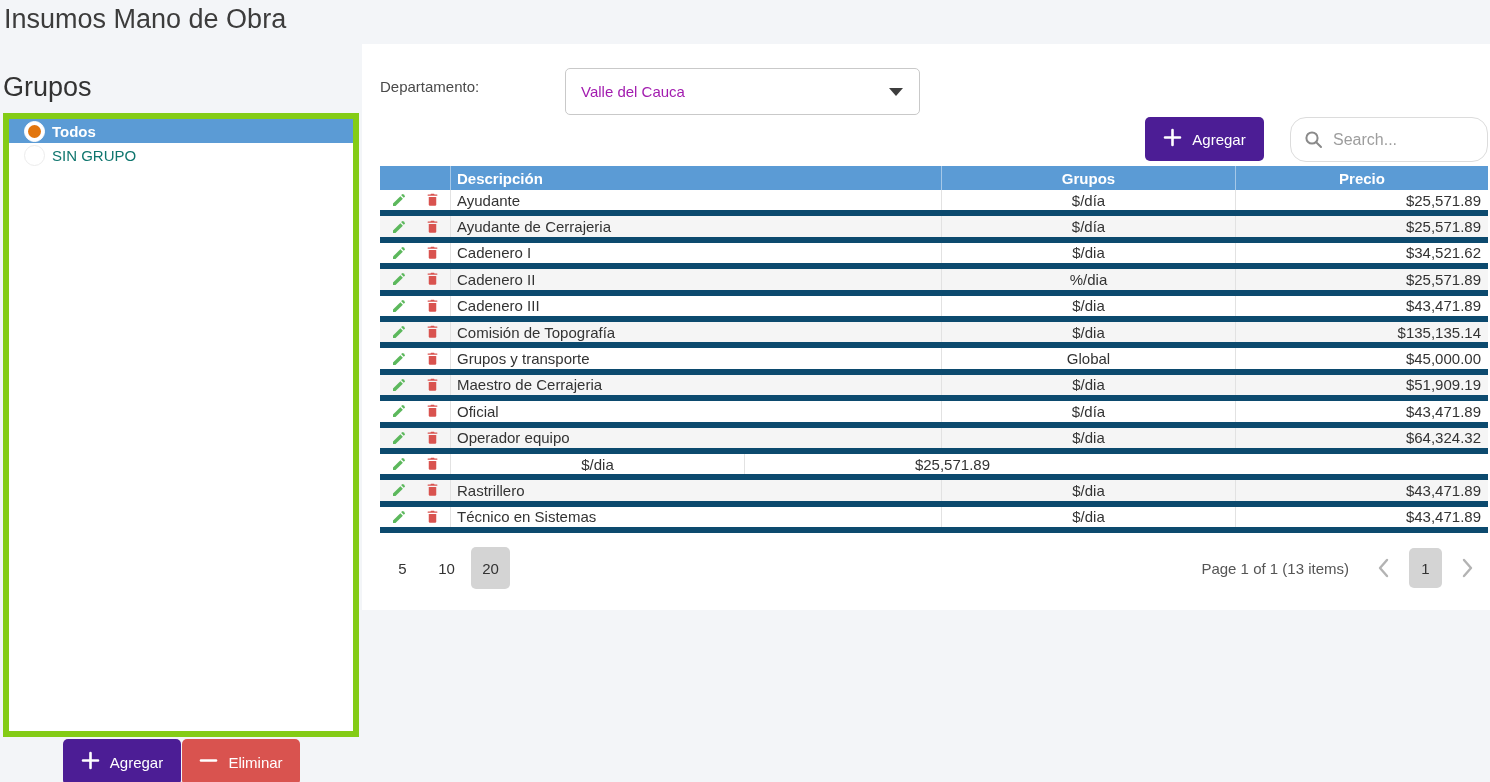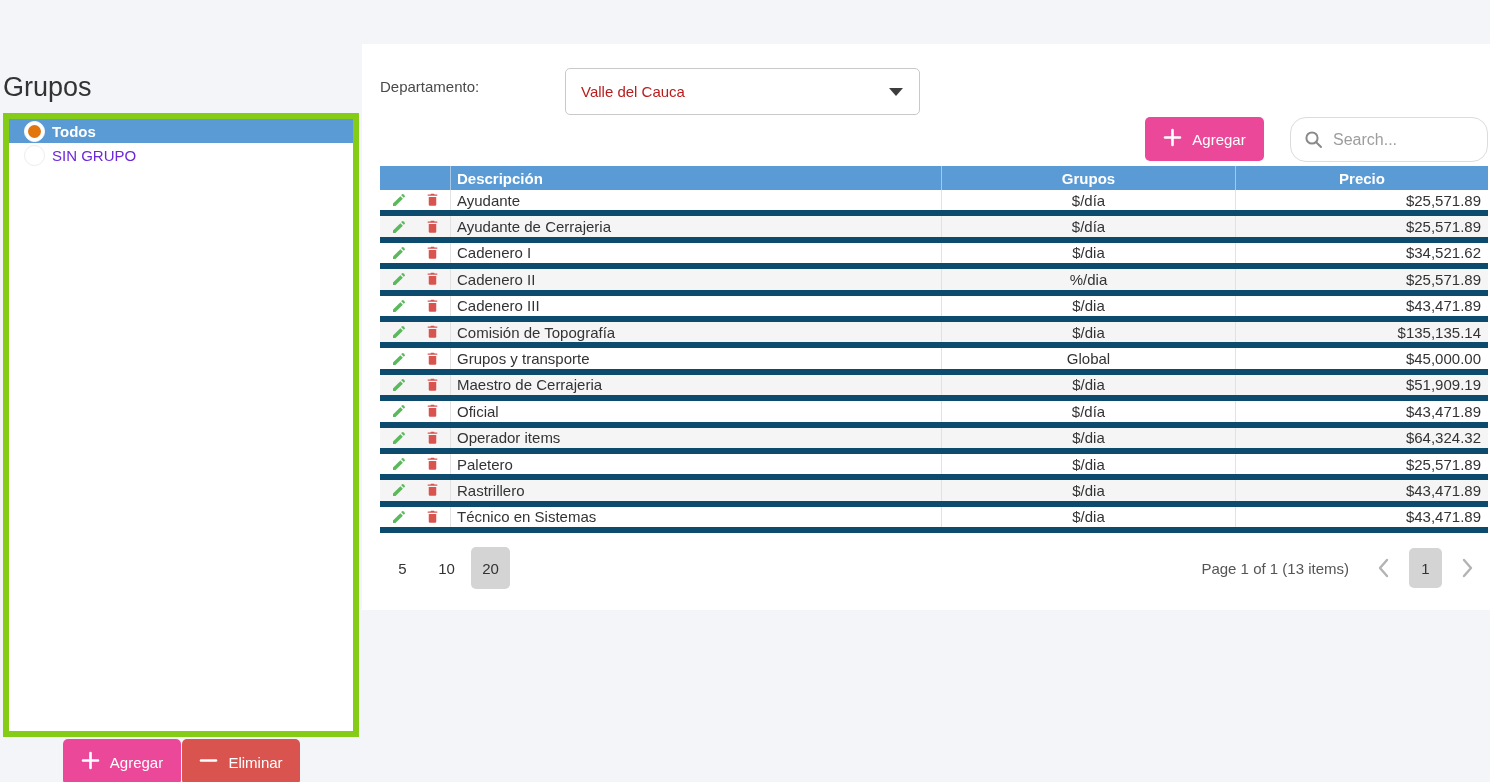--- a/index.html
+++ b/index.html
@@ -26,55 +26,55 @@
   .groups-heading {
     position: absolute; left: 3px; top: 68px;
     font-size: 27px; font-weight: 400; color: #333; line-height: 38px;
   }
   .groups-panel {
     position: absolute; left: 3px; top: 113px; width: 356px; height: 624px;
     background: #fff; border: 6px solid #84cc16;
   }
   .group-item {
     height: 24px; display: flex; align-items: center; cursor: pointer;
-    font-size: 15px; color: #6d28d9;
+    font-size: 15px; color: #0f766e;
   }
   .group-item.selected { background: #5b9bd5; color: #fff; font-weight: bold; }
   .radio {
     width: 21px; height: 21px; border-radius: 50%; background: #fff;
     margin-left: 15px; margin-right: 7px; flex: 0 0 auto;
     display: flex; align-items: center; justify-content: center;
     border: 1px solid #ececec;
   }
   .group-item.selected .radio { border-color: #fff; }
   .radio .dot { width: 13px; height: 13px; border-radius: 50%; background: #e2750c; display: none; }
   .group-item.selected .radio .dot { display: block; }
 
   .panel-buttons { position: absolute; left: 63px; top: 739px; display: flex; }
   .btn {
     display: flex; align-items: center; justify-content: center; gap: 10px;
     color: #fff; font-size: 15px; border: none; cursor: pointer;
     border-radius: 5px; height: 46px;
   }
-  .btn-blue { background: #ec4899; }
+  .btn-blue { background: #4c1d95; }
   .btn-red { background: #d9534f; }
   .panel-buttons .btn { width: 118px; }
   .panel-buttons .btn + .btn { margin-left: 1px; }
 
   
   .dept-label {
     position: absolute; left: 380px; top: 78px;
     font-size: 15px; color: #4a4a4a;
   }
   .dept-select {
     position: absolute; left: 565px; top: 68px; width: 355px; height: 47px;
     background: #fff; border: 1px solid #c9c9c9; border-radius: 5px;
     display: flex; align-items: center; cursor: pointer;
   }
-  .dept-select .value { margin-left: 15px; font-size: 15px; color: #b91c1c; flex: 1; }
+  .dept-select .value { margin-left: 15px; font-size: 15px; color: #a21caf; flex: 1; }
   .caret-down {
     width: 0; height: 0; margin-right: 16px;
     border-left: 7px solid transparent; border-right: 7px solid transparent;
     border-top: 8px solid #3d3d3d;
   }
   .add-button-top {
     position: absolute; left: 1145px; top: 117px; width: 119px; height: 44px;
     border-radius: 5px;
   }
   .search-box {
@@ -136,20 +136,21 @@
     margin: 0 12px; cursor: pointer;
   }
 </style>
 </head>
 <body>
 
 <div id="app">
 
   <div class="main-card"></div>
 
+  <h1 class="page-title">Insumos Mano de Obra</h1>
 
   <h2 class="groups-heading">Grupos</h2>
 
   <div class="groups-panel">
     <div id="groups-list">
         <div class="group-item selected">
           <span class="radio">
             <span class="dot"></span>
           </span>
           <span>Todos</span>
@@ -399,41 +400,40 @@
             <path fill="#5cb85c" d="M20.71 7.04c.39-.39.39-1.02 0-1.41l-2.34-2.34a1 1 0 0 0-1.41 0l-1.59 1.59 3.75 3.75 1.59-1.59z"></path>
           </svg>
         </button>
         <button class="icon-btn">
           <svg width="15" height="16" viewBox="0 0 24 24">
             <path fill="#d9534f" d="M6 8c0-.55.45-1 1-1h10c.55 0 1 .45 1 1v11a2 2 0 0 1-2 2H8a2 2 0 0 1-2-2V8z"></path>
             <path fill="#d9534f" d="M19 3h-3.8l-.7-1h-5l-.7 1H5a1 1 0 0 0 0 2h14a1 1 0 0 0 0-2z"></path>
           </svg>
         </button>
       </div>
-      <div class="col-desc">Operador items</div>
+      <div class="col-desc">Operador equipo</div>
       <div class="col-unit">$/dia</div>
       <div class="col-price">$64,324.32</div>
     </div>
 
     <div class="grid-row">
       <div class="col-icons">
         <button class="icon-btn">
           <svg width="16" height="16" viewBox="0 0 24 24">
             <path fill="#5cb85c" d="M3 17.25V21h3.75L17.81 9.94l-3.75-3.75L3 17.25z"></path>
             <path fill="#5cb85c" d="M20.71 7.04c.39-.39.39-1.02 0-1.41l-2.34-2.34a1 1 0 0 0-1.41 0l-1.59 1.59 3.75 3.75 1.59-1.59z"></path>
           </svg>
         </button>
         <button class="icon-btn">
           <svg width="15" height="16" viewBox="0 0 24 24">
             <path fill="#d9534f" d="M6 8c0-.55.45-1 1-1h10c.55 0 1 .45 1 1v11a2 2 0 0 1-2 2H8a2 2 0 0 1-2-2V8z"></path>
             <path fill="#d9534f" d="M19 3h-3.8l-.7-1h-5l-.7 1H5a1 1 0 0 0 0 2h14a1 1 0 0 0 0-2z"></path>
           </svg>
         </button>
       </div>
-      <div class="col-desc">Paletero</div>
       <div class="col-unit">$/dia</div>
       <div class="col-price">$25,571.89</div>
     </div>
 
     <div class="grid-row alt">
       <div class="col-icons">
         <button class="icon-btn">
           <svg width="16" height="16" viewBox="0 0 24 24">
             <path fill="#5cb85c" d="M3 17.25V21h3.75L17.81 9.94l-3.75-3.75L3 17.25z"></path>
             <path fill="#5cb85c" d="M20.71 7.04c.39-.39.39-1.02 0-1.41l-2.34-2.34a1 1 0 0 0-1.41 0l-1.59 1.59 3.75 3.75 1.59-1.59z"></path>

